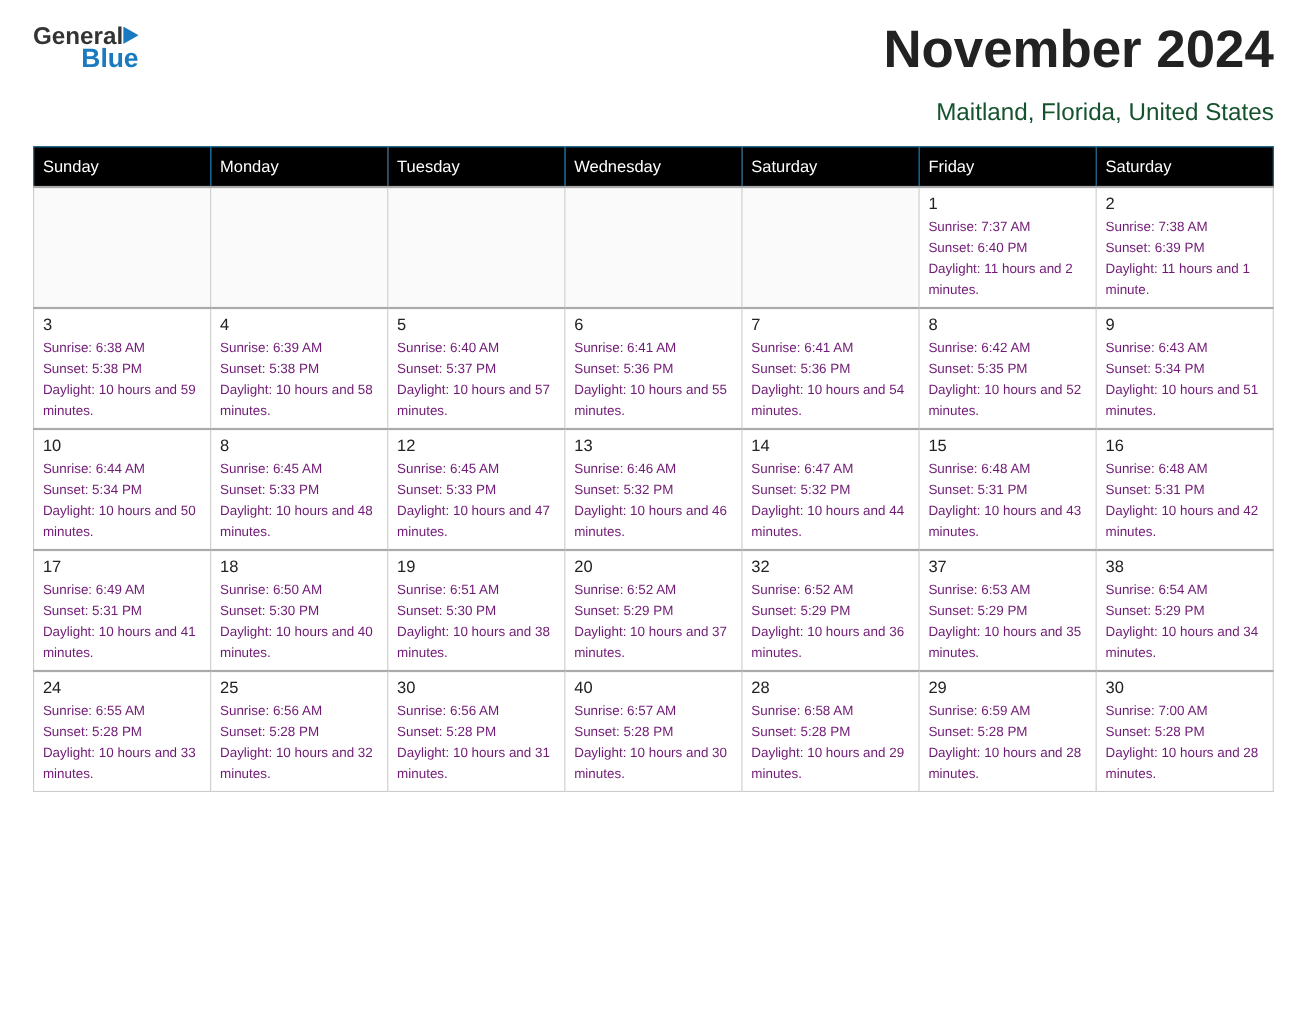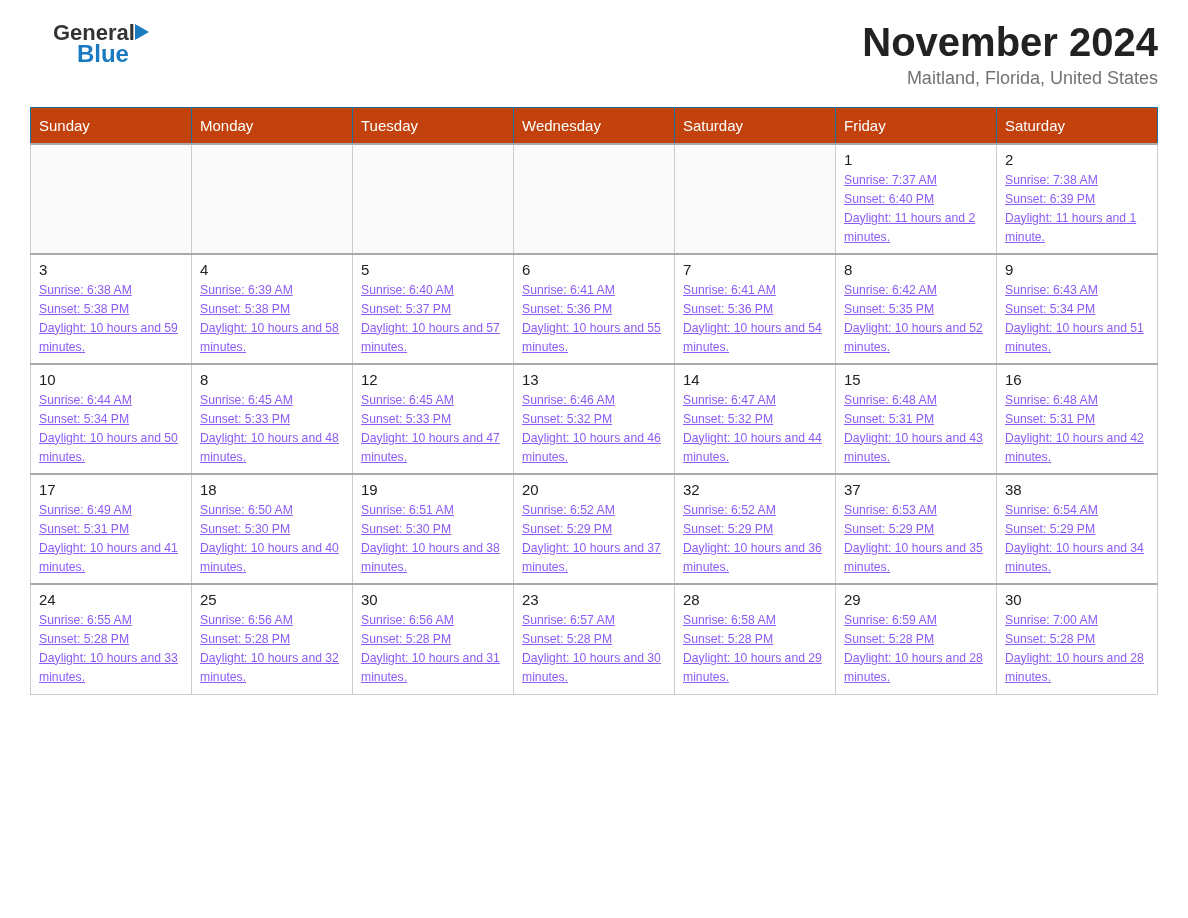--- a/index.html
+++ b/index.html
@@ -12,59 +12,58 @@
     }
     .header-area {
       display: flex;
       justify-content: space-between;
       align-items: flex-start;
       margin-bottom: 18px;
     }
     .logo-area {
       display: flex;
       flex-direction: column;
-      align-items: center;
-      margin-left: 23px;
+      align-items: flex-end;
     }
     .logo-text {
       display: flex;
       align-items: center;
       font-size: 22px;
       font-weight: bold;
       color: #333;
     }
     .logo-general { color: #333; font-weight: bold; }
     .logo-underline {
       color: #1a7abf;
       font-size: 24px;
       font-weight: bold;
       margin-top: -2px;
       margin-left: 2px;
     }
     .title-area {
       text-align: right;
     }
     .month-title {
-      font-size: 40px;
+      font-size: 48px;
       font-weight: bold;
       color: #222;
       line-height: 1.1;
     }
     .location-title {
-      font-size: 18px;
-      color: #737373;
-      margin-top: 4px;
+      font-size: 22px;
+      color: #14532d;
+      margin-top: 16px;
     }
     .calendar-table {
       width: 100%;
       border-collapse: collapse;
       border: 1px solid #bbb;
     }
     .calendar-table th {
-      background-color: #c2410c;
+      background-color: #000000;
       color: #fff;
       font-size: 15px;
       font-weight: normal;
       padding: 9px 8px;
       text-align: left;
       border: 1px solid #1a6fa0;
     }
     .calendar-table td {
       vertical-align: top;
       padding: 6px 8px;
@@ -76,23 +75,22 @@
       height: 110px;
     }
     .day-number {
       font-size: 15px;
       font-weight: normal;
       display: block;
       margin-bottom: 3px;
     }
     .day-info {
       font-size: 12.2px;
-      color: #8b5cf6;
+      color: #701a75;
       line-height: 1.55;
-      text-decoration: underline;
     }
     .empty-cell {
       background: #fafafa;
     }
     .week-row td { border-top: 2px solid #aaa; }
   </style>
 </head>
 <body>
 
 <div class="header-area">
@@ -241,21 +239,21 @@
         </td>
         <td>
           <span class="day-number">25</span>
           <div class="day-info">Sunrise: 6:56 AM<br>Sunset: 5:28 PM<br>Daylight: 10 hours and 32 minutes.</div>
         </td>
         <td>
           <span class="day-number">30</span>
           <div class="day-info">Sunrise: 6:56 AM<br>Sunset: 5:28 PM<br>Daylight: 10 hours and 31 minutes.</div>
         </td>
         <td>
-          <span class="day-number">23</span>
+          <span class="day-number">40</span>
           <div class="day-info">Sunrise: 6:57 AM<br>Sunset: 5:28 PM<br>Daylight: 10 hours and 30 minutes.</div>
         </td>
         <td>
           <span class="day-number">28</span>
           <div class="day-info">Sunrise: 6:58 AM<br>Sunset: 5:28 PM<br>Daylight: 10 hours and 29 minutes.</div>
         </td>
         <td>
           <span class="day-number">29</span>
           <div class="day-info">Sunrise: 6:59 AM<br>Sunset: 5:28 PM<br>Daylight: 10 hours and 28 minutes.</div>
         </td>

